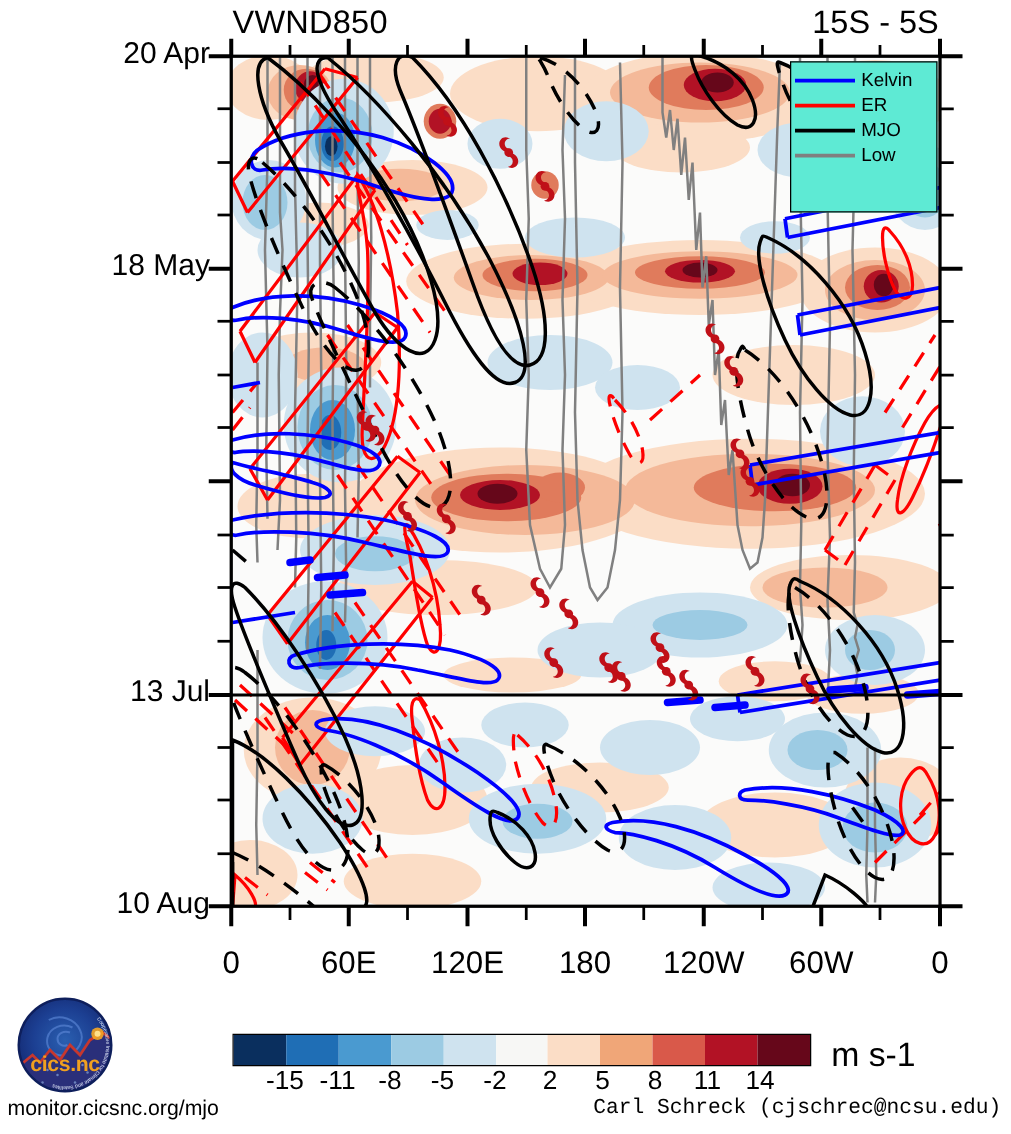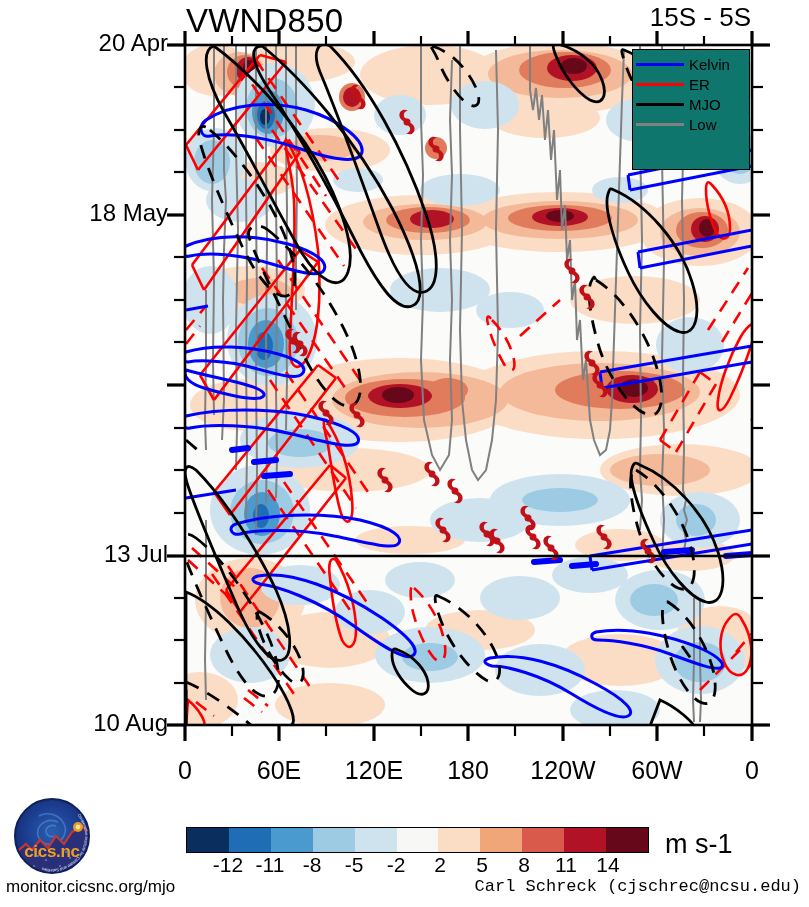--- a/index.html
+++ b/index.html
@@ -17,21 +17,21 @@
   #root {
     position: absolute;
     left: 0; top: 0;
     width: 809px; height: 907px;
   }
   .abs { position: absolute; }
 
   
   #title-left {
     left: 186px; top: 2px;
-    font-size: 33px; color: #000;
+    font-size: 26px; color: #000;
     letter-spacing: .2px;
   }
   #title-right {
     right: 58px; top: 2px;
     font-size: 26px; color: #000;
     text-align: left;
   }
 
   
   .ylabel {
@@ -44,21 +44,21 @@
     font-size: 25px; color: #000;
     text-align: center;
     width: 90px;
     top: 756px;
   }
 
   
   #legend-box {
     left: 632px; top: 49px;
     width: 118px; height: 121px;
-    background: #0f766e;
+    background: #5eead4;
     border: 1px solid #000;
     box-sizing: border-box;
     padding: 4px 0 0 0;
   }
   .legend-row {
     height: 20px;
     display: flex;
     align-items: center;
     padding-left: 3px;
   }
@@ -625,21 +625,21 @@
     <div style="background:#cfe3ef"></div>
     <div style="background:#f7f7f5"></div>
     <div style="background:#fbddc6"></div>
     <div style="background:#f0a678"></div>
     <div style="background:#d9594a"></div>
     <div style="background:#b21225"></div>
     <div style="background:#66071a"></div>
   </div>
 
   <div class="abs" id="cb-ticks">
-    <div class="cb-tick" style="left:12px">-12</div>
+    <div class="cb-tick" style="left:12px">-15</div>
     <div class="cb-tick" style="left:54px">-11</div>
     <div class="cb-tick" style="left:96px">-8</div>
     <div class="cb-tick" style="left:138px">-5</div>
     <div class="cb-tick" style="left:180px">-2</div>
     <div class="cb-tick" style="left:224px">2</div>
     <div class="cb-tick" style="left:266px">5</div>
     <div class="cb-tick" style="left:308px">8</div>
     <div class="cb-tick" style="left:350px">11</div>
     <div class="cb-tick" style="left:392px">14</div>
   </div>

